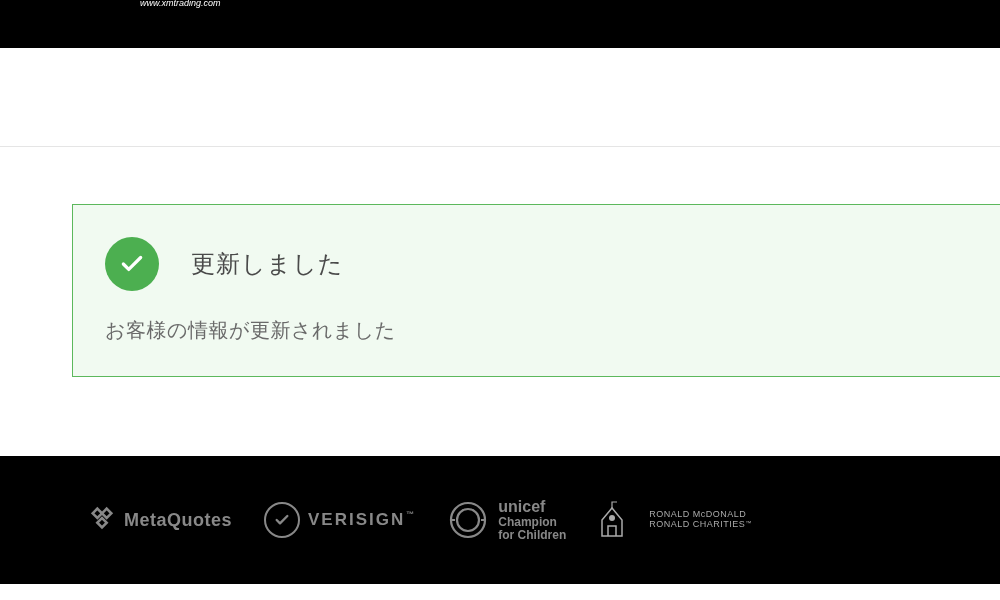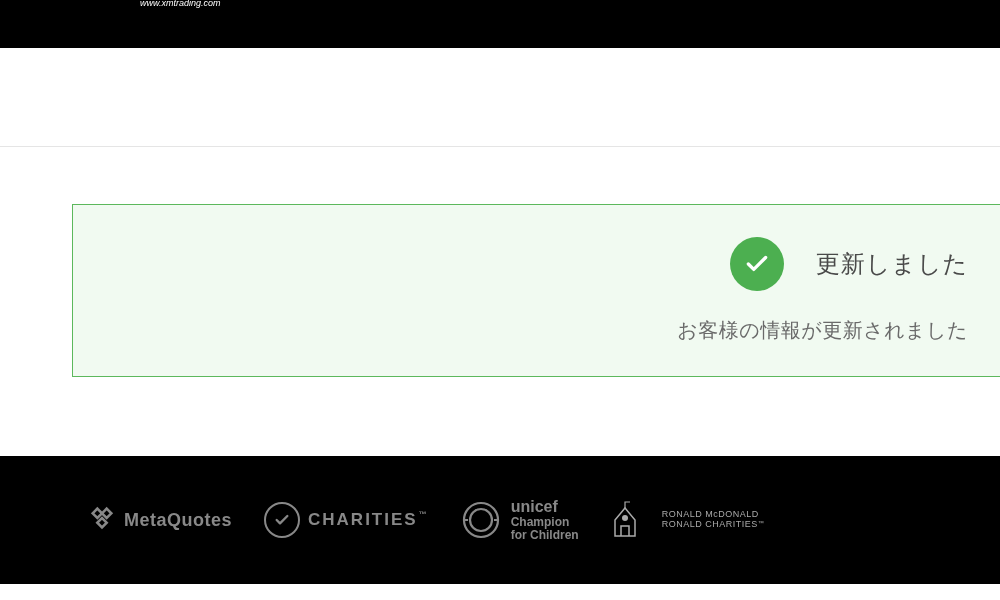--- a/index.html
+++ b/index.html
@@ -40,21 +40,20 @@
     }
     .success-banner {
       margin-left: 72px;
       background: #f1faf1;
       border: 1px solid #5cb85c;
       border-right: none;
       padding: 32px 32px 32px 32px;
       display: flex;
       flex-direction: column;
       min-height: 160px;
-      align-items: flex-end;
     }
     .banner-header {
       display: flex;
       align-items: center;
       gap: 32px;
       margin-bottom: 26px;
     }
     .success-icon {
       width: 54px;
       height: 54px;
@@ -214,21 +213,21 @@
     <span class="partner-logo-text metaquotes-text">MetaQuotes</span>
   </div>
 
   <div class="partner-logo">
     <span class="verisign-icon">
       <svg viewBox="0 0 24 24" fill="none" stroke="#888888" stroke-width="3.5" stroke-linecap="round" stroke-linejoin="round">
         <polyline points="4,12 9,17 20,6"></polyline>
       </svg>
     </span>
     <span class="partner-logo-text verisign-text">
-      <span>CHARITIES</span><span class="verisign-tm">™</span>
+      <span>VERISIGN</span><span class="verisign-tm">™</span>
     </span>
   </div>
 
   <div class="unicef-logo">
     <span class="unicef-icon">
       <svg viewBox="0 0 40 40" fill="none" stroke="#888888" stroke-width="2.2">
         <circle cx="20" cy="20" r="17"></circle>
         <circle cx="20" cy="20" r="11"></circle>
         <path d="M3 20 L7 20 M33 20 L37 20" stroke-width="2"></path>
       </svg>

